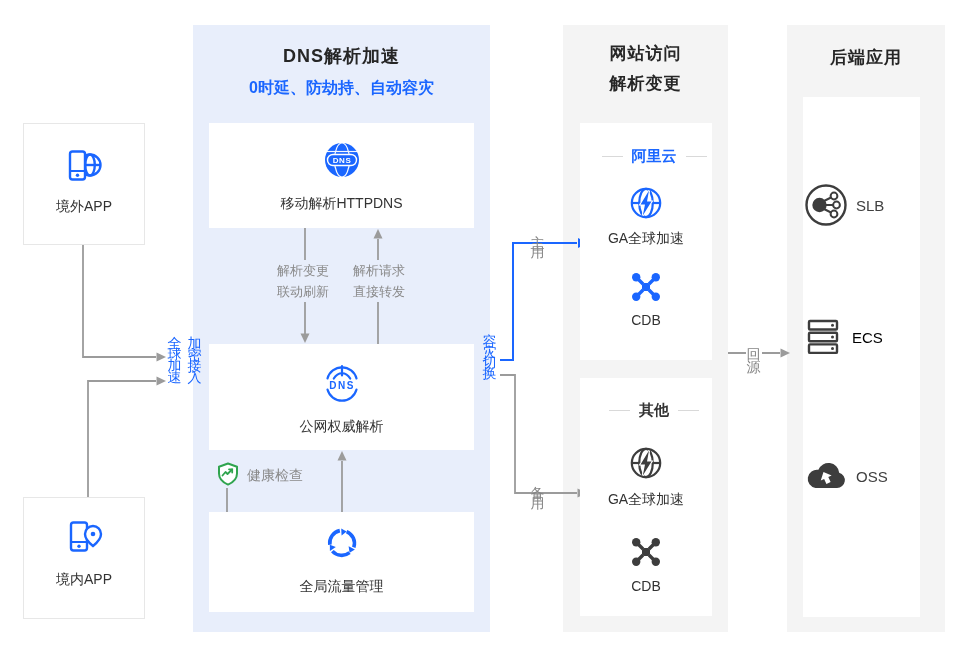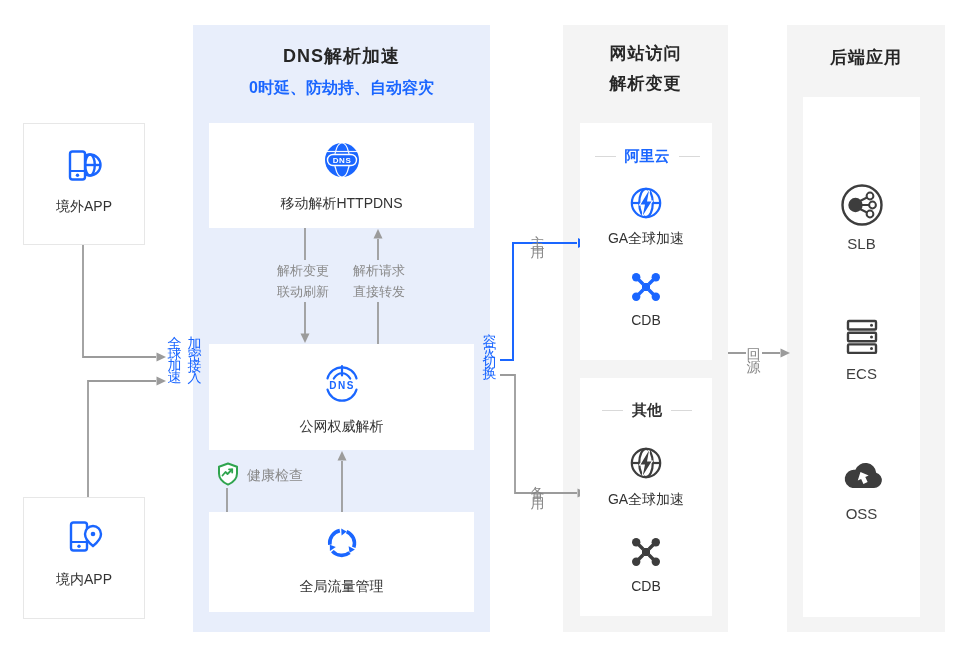--- a/index.html
+++ b/index.html
@@ -13,22 +13,22 @@
   .nlabel{position:absolute;left:0;width:100%;text-align:center;font-size:14px;color:#333;}
   .panel-title{position:absolute;left:0;width:100%;text-align:center;font-size:18px;
     font-weight:600;color:#262626;letter-spacing:1px;}
   .panel-sub{position:absolute;left:0;width:100%;text-align:center;font-size:16px;
     font-weight:700;color:#1a66ff;}
   .vtext{writing-mode:vertical-rl;text-orientation:upright;font-size:14px;line-height:14px;
     letter-spacing:11px;color:#1a66ff;white-space:nowrap;}
   .vgray{color:#848484;}
   .flow-label{position:absolute;width:66px;text-align:center;font-size:13px;line-height:21px;
     color:#8a8a8a;background:#e8eefb;}
-  .grp{position:absolute;left:0;width:100%;display:flex;flex-direction:column;align-items:center;}
-  .grp-head{position:absolute;left:1px;width:100%;display:flex;align-items:center;
+  .grp{position:absolute;left:0;width:100%;display:flex;align-items:center;}
+  .grp-head{position:absolute;left:8px;width:100%;display:flex;align-items:center;
     justify-content:center;gap:9px;font-size:15px;font-weight:700;}
   .dash{width:21px;height:1px;background:#d9d9d9;}
   .gray-lab{font-size:14px;color:#8a8a8a;}
   svg{display:block;}
   #connectors{position:absolute;left:0;top:0;pointer-events:none;}
 </style>
 </head>
 <body>
 
 <div id="canvas">
@@ -245,21 +245,21 @@
           <rect x="6" y="3" width="28" height="8.5" rx="1"></rect>
           <rect x="6" y="14.7" width="28" height="8.5" rx="1"></rect>
           <rect x="6" y="26.4" width="28" height="8.5" rx="1"></rect>
         </g>
         <g fill="#3d3d3d">
           <circle cx="29.5" cy="7.2" r="1.5"></circle>
             <circle cx="29.5" cy="18.9" r="1.5"></circle>
             <circle cx="29.5" cy="30.6" r="1.5"></circle>
         </g>
       </svg>
-      <div style="font-size:15px;color:#404040;">ECS</div>
+      <div style="font-size:15px;color:#000000;">ECS</div>
     </div>
 
     <div class="grp" style="top:359px;gap:9px;">
       <svg width="44" height="40" viewBox="0 0 44 40">
         <path d="M12.5,32 h21.5 a7.8,7.8 0 0 0 2.2,-15.3 a10.8,10.8 0 0 0 -20.8,-2.9 a8.5,8.5 0 0 0 -2.9,18.2 z" fill="#3d3d3d"></path>
         <polygon points="23,15.5 29,22 25.3,22 25.3,27.5 20.7,27.5 20.7,22 17,22" fill="#ffffff" transform="rotate(-25 23 21.5)"></polygon>
       </svg>
       <div style="font-size:15px;color:#404040;">OSS</div>
     </div>
   </div>

